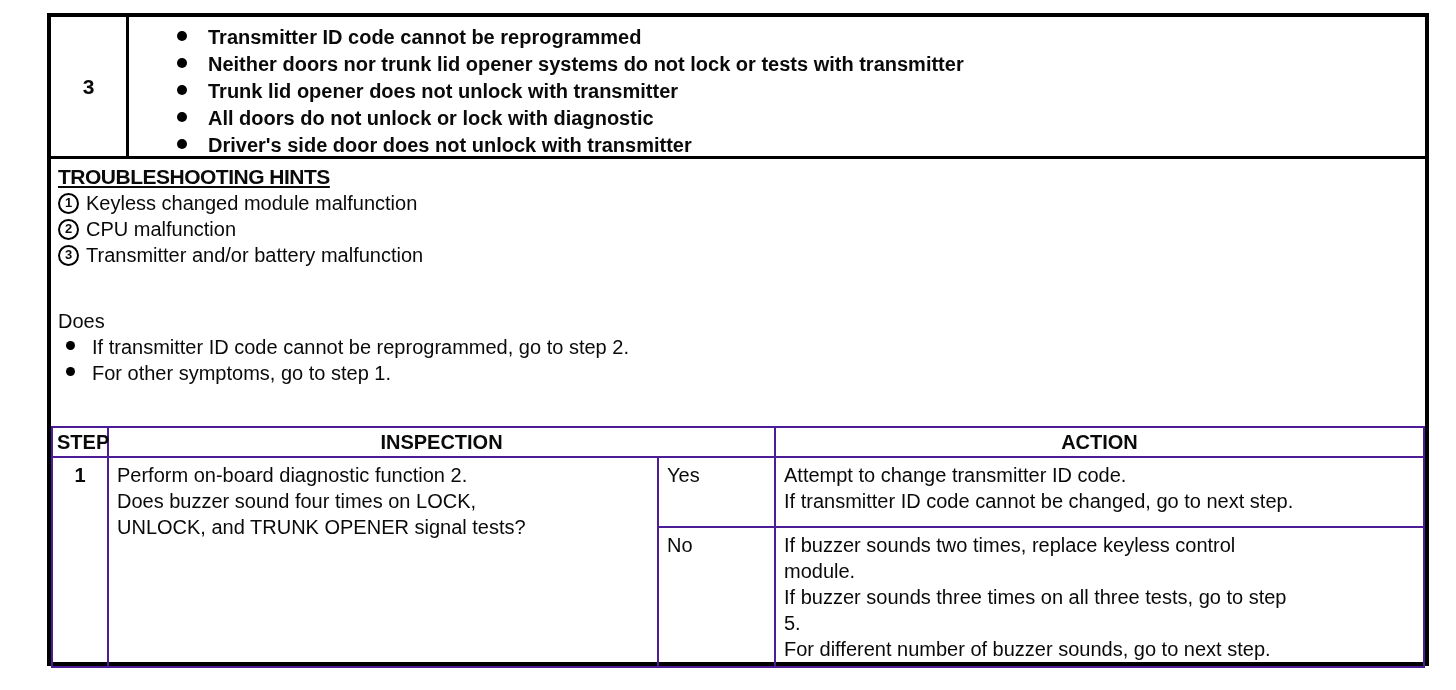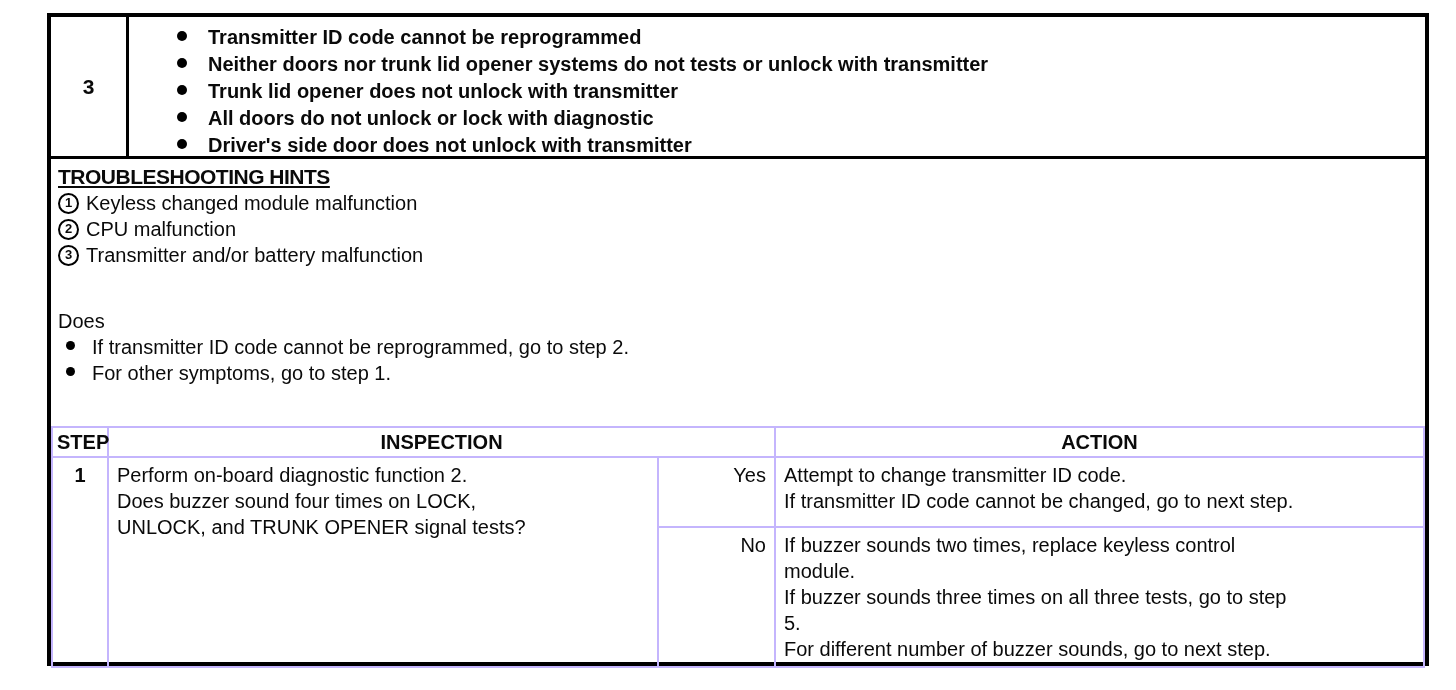--- a/index.html
+++ b/index.html
@@ -36,51 +36,51 @@
     font-size:13px;font-weight:bold;margin-right:7px;
   }
   .note-title{font-size:20px;line-height:26px;margin-top:40px;}
   .note-item{font-weight:normal;font-size:20px;line-height:26px;padding-left:8px;text-align:center;}
   .note-item .dot{flex:0 0 9px;width:9px;height:9px;margin-right:17px;}
   
   table.steps{
     border-collapse:collapse;width:100%;table-layout:fixed;
   }
   table.steps th,table.steps td{
-    border:2px solid #c4b5fd;vertical-align:top;box-sizing:border-box;
+    border:2px solid #4c1d95;vertical-align:top;box-sizing:border-box;
     font-size:20px;line-height:26px;padding:4px 8px;margin-left:44px;
   }
   table.steps th{
     font-weight:bold;text-align:center;height:28px;padding:2px 4px;line-height:24px;
   }
   col.c-step{width:56px;}
   col.c-insp{width:550px;}
   col.c-yn{width:117px;}
   .cell-step{text-align:center;font-weight:bold;padding-top:6px;}
   .cell-insp{white-space:pre-line;padding:5px 8px;}
-  .cell-yn{text-align:right;padding-top:7px;}
+  .cell-yn{text-align:left;padding-top:7px;}
   .cell-action{white-space:pre-line;padding:5px 10px;}
   tr.r-yes{height:70px;}
   tr.r-no{height:134px;}
 </style>
 </head>
 <body>
 
 <div class="doc">
 
   <div class="symptom-row">
     <div class="symptom-num">3</div>
     <div class="symptom-list">
       <div class="b-item">
         <span class="dot"></span>
         <span>Transmitter ID code cannot be reprogrammed</span>
       </div>
       <div class="b-item">
         <span class="dot"></span>
-        <span>Neither doors nor trunk lid opener systems do not tests or unlock with transmitter</span>
+        <span>Neither doors nor trunk lid opener systems do not lock or tests with transmitter</span>
       </div>
       <div class="b-item">
         <span class="dot"></span>
         <span>Trunk lid opener does not unlock with transmitter</span>
       </div>
       <div class="b-item">
         <span class="dot"></span>
         <span>All doors do not unlock or lock with diagnostic</span>
       </div>
       <div class="b-item">

